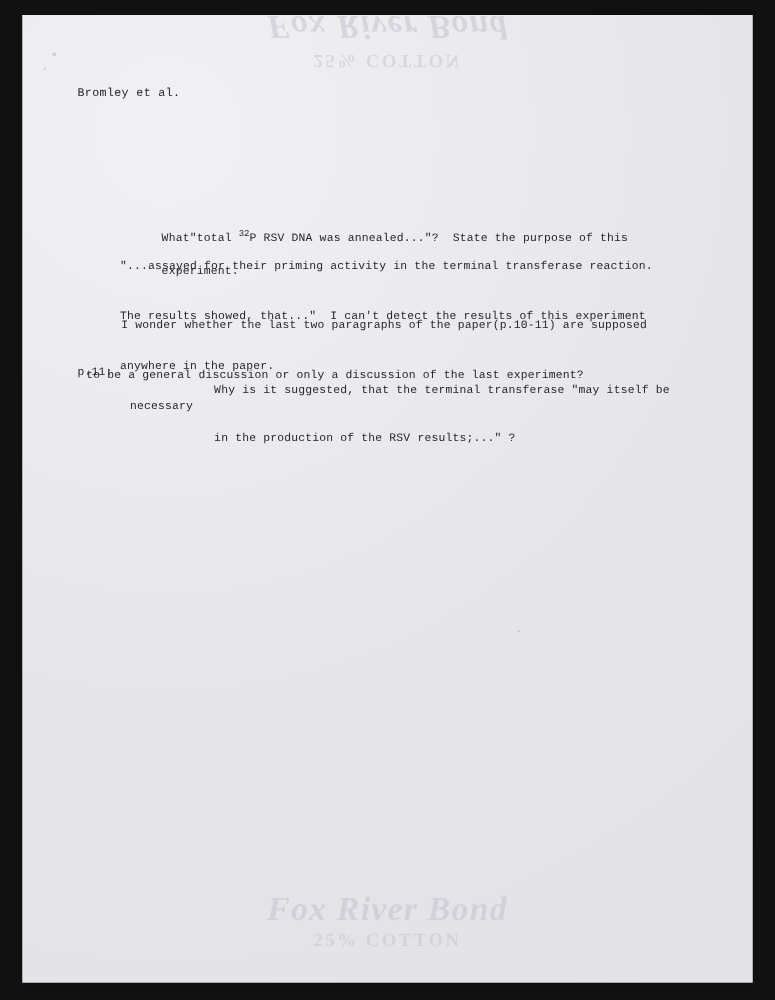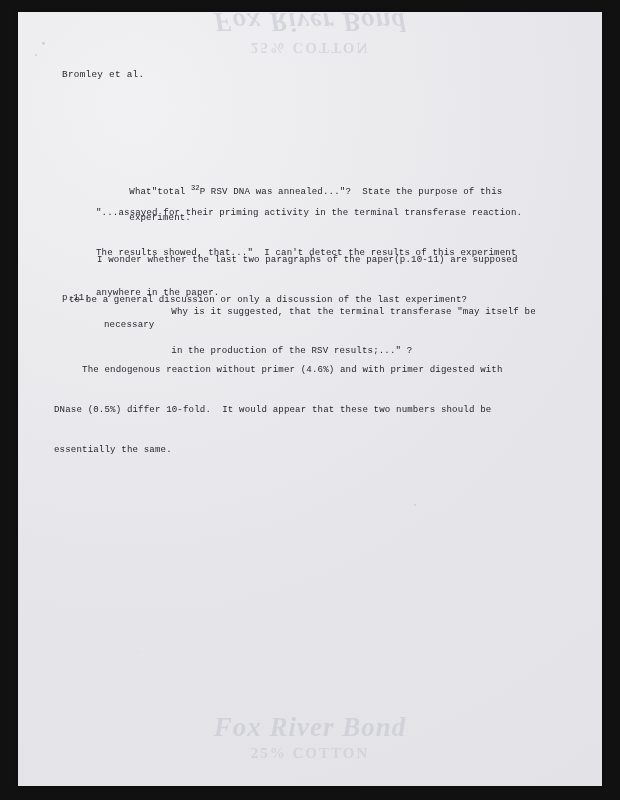--- a/index.html
+++ b/index.html
@@ -171,21 +171,16 @@
         <div class="hang">
           <div class="tag">p.11:</div>
           <div class="body">
             <span>Why is it suggested, that the terminal transferase "may itself be necessary</span><br>
             <span>in the production of the RSV results;..." ?</span>
           </div>
         </div>
       </div>
 
 
-      <div class="block b6">
-        <div>     The endogenous reaction without primer (4.6%) and with primer digested with</div>
-        <div>DNase (0.5%) differ 10-fold.  It would appear that these two numbers should be</div>
-        <div>essentially the same.</div>
-      </div>
 
     </div>
   </div>
 </div>
 
 </body></html>

